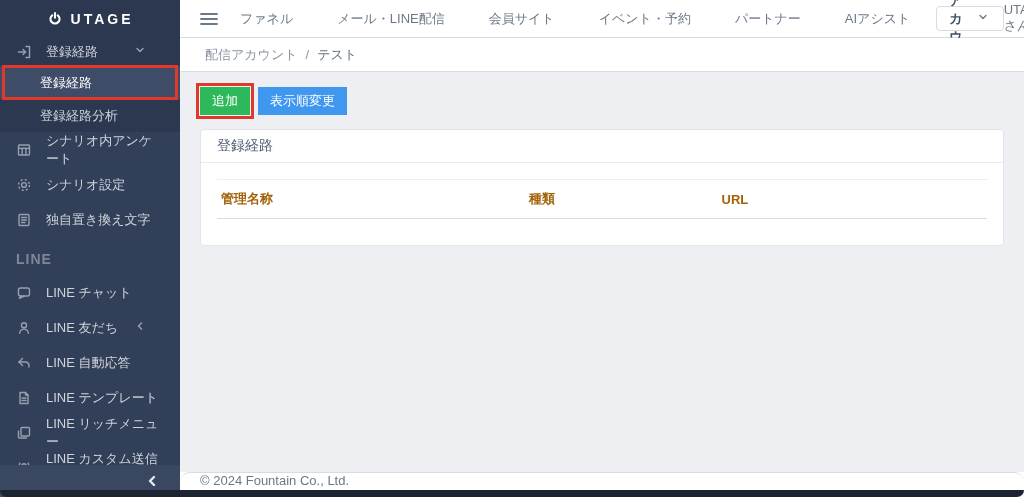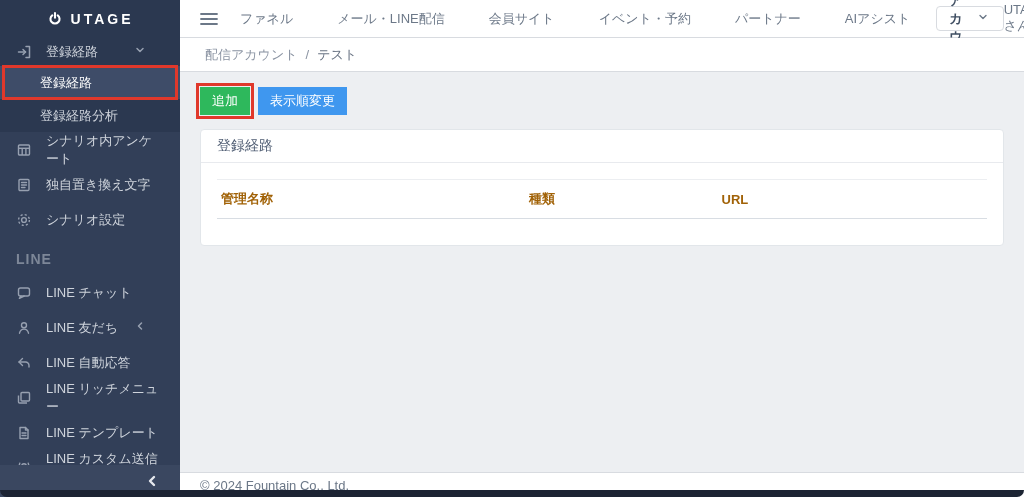--- a/index.html
+++ b/index.html
@@ -53,21 +53,21 @@
   .annotation.on-button { inset:-4px; }
   .annotation.on-navitem { top:-1px; bottom:-1px; left:2px; right:2px; }
 
   .card { margin-top:14px; background:#fff; border:1px solid #e2e6ea; border-radius:4px; }
   .card-header { padding:7px 16px; border-bottom:1px solid #e8eaee; font-size:14px; color:#4f5d73; }
   .card-body { padding:16px 16px 26px; }
   table.grid { width:100%; border-collapse:collapse; }
   table.grid th { text-align:left; font-size:13px; color:#a16207; font-weight:bold; padding:10px 4px; border-top:1px solid #eceef1; border-bottom:1px solid #d8dde3; }
   .col-name { width:40%; } .col-type { width:25%; } .col-url { width:35%; }
 
-  .footer { height:25px; background:#fff; border-top:1px solid #d8dbe0; display:flex; align-items:center; padding:0 20px; font-size:13px; color:#6c7888; }
+  .footer { height:25px; background:#fff; border-top:1px solid #d8dbe0; display:flex; padding:0 20px; font-size:13px; color:#6c7888;border-radius:10px; }
 
   .bottom-strip { position:absolute; left:0; right:0; bottom:0; height:7px; background:#1c2433; border-radius:0 0 9px 9px; z-index:9; }
 </style>
 </head>
 <body>
 
 <div class="window">
 
   <aside class="sidebar">
     <div class="brand">
@@ -112,40 +112,40 @@
             <path d="M2.5 6.3h11"></path>
             <path d="M6.2 6.3V13"></path>
             <path d="M9.9 6.3V13"></path>
         </svg>
       </span>
       <span>シナリオ内アンケート</span>
     </div>
 
     <div class="nav-item">
       <span class="icon">
+        <svg viewBox="0 0 16 16" fill="none" stroke="currentColor" stroke-width="1.4">
+          <circle cx="8" cy="8" r="2.4"></circle>
+            <circle cx="8" cy="8" r="5.4" stroke-dasharray="2.1 2.15"></circle>
+        </svg>
+      </span>
+      <span>シナリオ設定</span>
+    </div>
+
+    <div class="nav-item">
+      <span class="icon">
         <svg viewBox="0 0 16 16" fill="none" stroke="currentColor" stroke-width="1.4" stroke-linecap="round" stroke-linejoin="round">
           <rect x="3" y="2.5" width="10" height="11" rx="1"></rect>
             <path d="M5.5 5.5h5"></path>
             <path d="M5.5 8h5"></path>
             <path d="M5.5 10.5h3.5"></path>
         </svg>
       </span>
       <span>独自置き換え文字</span>
     </div>
 
-    <div class="nav-item">
-      <span class="icon">
-        <svg viewBox="0 0 16 16" fill="none" stroke="currentColor" stroke-width="1.4">
-          <circle cx="8" cy="8" r="2.4"></circle>
-            <circle cx="8" cy="8" r="5.4" stroke-dasharray="2.1 2.15"></circle>
-        </svg>
-      </span>
-      <span>シナリオ設定</span>
-    </div>
-
     <div class="section-label">LINE</div>
 
     <div class="nav-item">
       <span class="icon">
         <svg viewBox="0 0 16 16" fill="none" stroke="currentColor" stroke-width="1.4" stroke-linecap="round" stroke-linejoin="round">
           <rect x="2.5" y="3" width="11" height="8" rx="2"></rect>
             <path d="M5 11l-1.6 2.4L8.2 11"></path>
         </svg>
       </span>
       <span>LINE チャット</span>
@@ -171,38 +171,38 @@
         <svg viewBox="0 0 16 16" fill="none" stroke="currentColor" stroke-width="1.4" stroke-linecap="round" stroke-linejoin="round">
           <path d="M6.5 3.5 3 7l3.5 3.5"></path>
             <path d="M3 7h6.5A3.5 3.5 0 0 1 13 10.5V12"></path>
         </svg>
       </span>
       <span>LINE 自動応答</span>
     </div>
 
     <div class="nav-item">
       <span class="icon">
-        <svg viewBox="0 0 16 16" fill="none" stroke="currentColor" stroke-width="1.4" stroke-linejoin="round">
-          <rect x="5" y="2.5" width="8.5" height="8.5" rx="1"></rect>
-            <path d="M2.5 5.5V12a1 1 0 0 0 1 1H11"></path>
-        </svg>
-      </span>
-      <span>LINE リッチメニュー</span>
-    </div>
-
-    <div class="nav-item">
-      <span class="icon">
         <svg viewBox="0 0 16 16" fill="none" stroke="currentColor" stroke-width="1.4" stroke-linecap="round" stroke-linejoin="round">
           <path d="M4 2.5h5.5L12 5v8.5H4z"></path>
             <path d="M9.5 2.5V5H12"></path>
             <path d="M6 8h4"></path>
             <path d="M6 10.5h4"></path>
         </svg>
       </span>
       <span>LINE テンプレート</span>
+    </div>
+
+    <div class="nav-item">
+      <span class="icon">
+        <svg viewBox="0 0 16 16" fill="none" stroke="currentColor" stroke-width="1.4" stroke-linejoin="round">
+          <rect x="5" y="2.5" width="8.5" height="8.5" rx="1"></rect>
+            <path d="M2.5 5.5V12a1 1 0 0 0 1 1H11"></path>
+        </svg>
+      </span>
+      <span>LINE リッチメニュー</span>
     </div>
 
     <div class="nav-item cut">
       <span class="icon">
         <svg viewBox="0 0 16 16" fill="none" stroke="currentColor" stroke-width="1.4" stroke-linecap="round">
           <circle cx="8" cy="6" r="2.3"></circle>
             <path d="M3.8 3.2a6 6 0 0 0 0 5.6M12.2 3.2a6 6 0 0 1 0 5.6"></path>
         </svg>
       </span>
       <span>LINE カスタム送信者</span>

